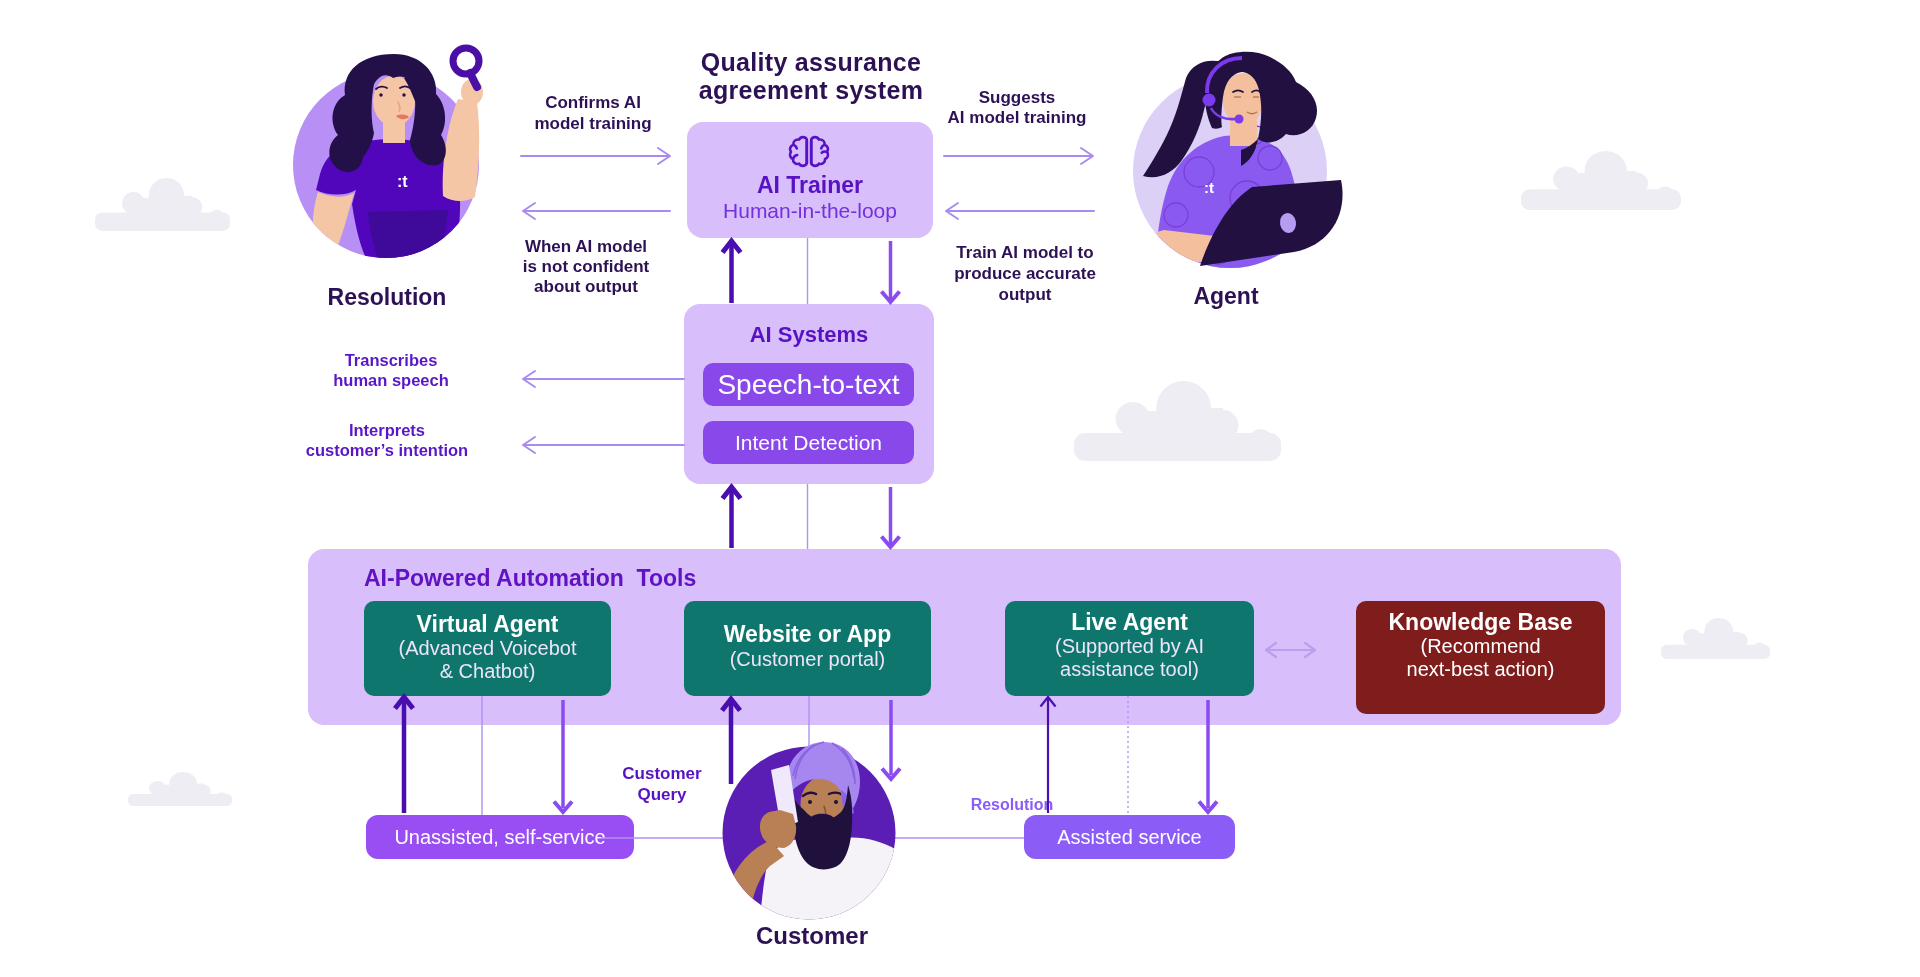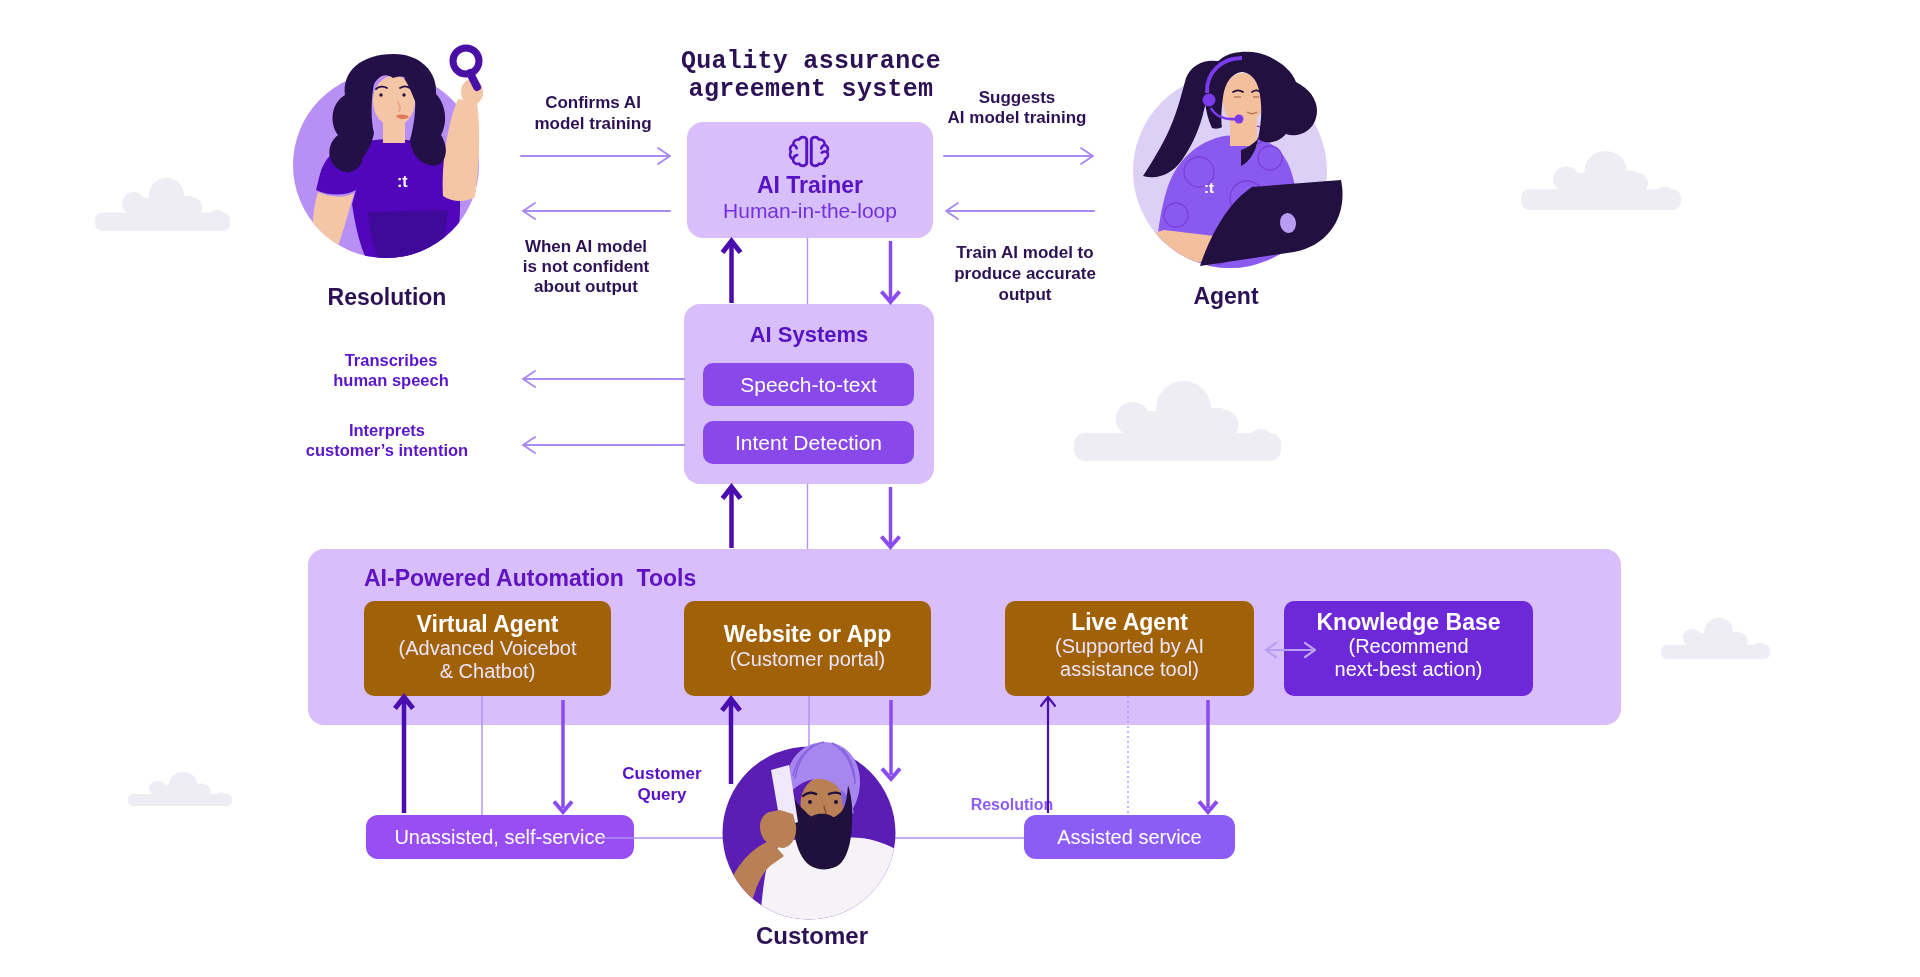--- a/index.html
+++ b/index.html
@@ -1,21 +1,21 @@
 <!DOCTYPE html>
 <html><head>
 <meta charset="utf-8">
 <style>
   html,body{margin:0;padding:0;background:#ffffff;}
   #stage{position:relative;width:1920px;height:977px;overflow:hidden;background:#ffffff;
     font-family:"Liberation Sans", sans-serif;}
   .abs{position:absolute;}
   .ctr{display:flex;align-items:center;justify-content:center;text-align:center;}
   .lightbox{background:#d8befa;border-radius:16px;}
-  .darkbox{background:#a16207;border-radius:10px;color:#ffffff;text-align:center;}
+  .darkbox{background:#0f766e;border-radius:10px;color:#ffffff;text-align:center;}
   .medbox{background:#8848ea;border-radius:10px;color:#ffffff;text-align:center;}
   .lbl{color:#2d1155;font-weight:bold;text-align:center;}
 </style>
 </head>
 <body>
 <div id="stage">
   <svg class="abs" style="left:0;top:0;z-index:5;pointer-events:none;" width="1920" height="977" viewBox="0 0 1920 977">
     <defs>
       <g id="cloud">
         <rect x="0" y="52" width="204" height="28" rx="11"></rect>
@@ -233,46 +233,46 @@
 
       <path d="M793,796 C791,824 795,850 806,862 C814,871 830,872 840,864 C849,855 853,836 852,810 C852,800 850,791 848,785 C847,799 845,808 841,812 C835,818 828,820 822,820 C815,820 808,815 804,810 C799,806 795,801 793,796 Z" fill="#20103c"></path>
       <path d="M809,819 C814,812 830,812 835,819 C833,826 828,830 822,830 C816,830 811,826 809,819 Z" fill="#20103c"></path>
 
       <path d="M771,770 L789,765 L798,822 L781,828 Z" fill="#efe9fb"></path>
 
       <path d="M763,838 C757,827 760,816 769,812 L780,810 L793,814 L796,826 C797,836 793,845 784,848 C775,848 767,844 763,838 Z" fill="#b97f55"></path>
     </g>
   </svg>
 
-  <div class="abs lbl" style="left:611px;top:48px;width:400px;font-size:25px;line-height:28px;letter-spacing:0.3px;font-family:Liberation Mono, monospace;">Quality assurance<br>agreement system</div>
+  <div class="abs lbl" style="left:611px;top:48px;width:400px;font-size:25px;line-height:28px;letter-spacing:0.3px;">Quality assurance<br>agreement system</div>
 
   <div class="abs lightbox" style="left:687px;top:122px;width:246px;height:116px;"></div>
   <div class="abs" style="left:687px;top:172px;width:246px;text-align:center;font-size:23px;font-weight:bold;color:#5712c4;">AI Trainer</div>
   <div class="abs" style="left:687px;top:199px;width:246px;text-align:center;font-size:21px;color:#7231dc;">Human-in-the-loop</div>
 
   <div class="abs lightbox" style="left:684px;top:304px;width:250px;height:180px;"></div>
   <div class="abs" style="left:684px;top:322px;width:250px;text-align:center;font-size:22px;font-weight:bold;color:#5712c4;">AI Systems</div>
-  <div class="abs medbox ctr" style="left:703px;top:363px;width:211px;height:43px;font-size:21px;">Speech-to-text</div>
+  <div class="abs medbox ctr" style="left:703px;top:363px;width:211px;height:43px;font-size:28px;">Speech-to-text</div>
   <div class="abs medbox ctr" style="left:703px;top:421px;width:211px;height:43px;font-size:21px;text-align:right;">Intent Detection</div>
 
   <div class="abs lightbox" style="left:308px;top:549px;width:1313px;height:176px;border-radius:16px;"></div>
   <div class="abs" style="left:364px;top:565px;font-size:23px;font-weight:bold;color:#6013c2;">AI-Powered Automation&nbsp; Tools</div>
   <div class="abs darkbox" style="left:364px;top:601px;width:247px;height:95px;">
     <div style="margin-top:10px;font-size:23px;font-weight:bold;line-height:26px;">Virtual Agent</div>
     <div style="font-size:20px;line-height:23px;color:#ece4fa;">(Advanced Voicebot<br>&amp; Chatbot)</div>
   </div>
   <div class="abs darkbox" style="left:684px;top:601px;width:247px;height:95px;">
     <div style="margin-top:20px;font-size:23px;font-weight:bold;line-height:26px;">Website or App</div>
     <div style="font-size:20px;line-height:23px;margin-top:1px;color:#ece4fa;">(Customer portal)</div>
   </div>
   <div class="abs darkbox" style="left:1005px;top:601px;width:249px;height:95px;">
     <div style="margin-top:8px;font-size:23px;font-weight:bold;line-height:26px;">Live Agent</div>
     <div style="font-size:20px;line-height:23px;color:#ece4fa;">(Supported by AI<br>assistance tool)</div>
   </div>
-  <div class="abs medbox" style="left:1284px;top:601px;width:249px;height:95px;background:#6d28d9;">
+  <div class="abs medbox" style="left:1356px;top:601px;width:249px;height:113px;background:#7f1d1d;">
     <div style="margin-top:8px;font-size:23px;font-weight:bold;line-height:26px;">Knowledge Base</div>
     <div style="font-size:20px;line-height:23px;">(Recommend<br>next-best action)</div>
   </div>
 
   <div class="abs medbox ctr" style="left:366px;top:815px;width:268px;height:44px;font-size:20px;border-radius:12px;background:#994ef3;">Unassisted, self-service</div>
   <div class="abs medbox ctr" style="left:1024px;top:815px;width:211px;height:44px;font-size:20px;border-radius:12px;background:#8b5cf6;">Assisted service</div>
 
   <div class="abs lbl" style="left:493px;top:92px;width:200px;font-size:17px;line-height:21px;">Confirms AI<br>model training</div>
   <div class="abs lbl" style="left:486px;top:237px;width:200px;font-size:17px;line-height:20px;">When AI model<br>is not confident<br>about output</div>
   <div class="abs lbl" style="left:917px;top:88px;width:200px;font-size:17px;line-height:20px;">Suggests<br>AI model training</div>

